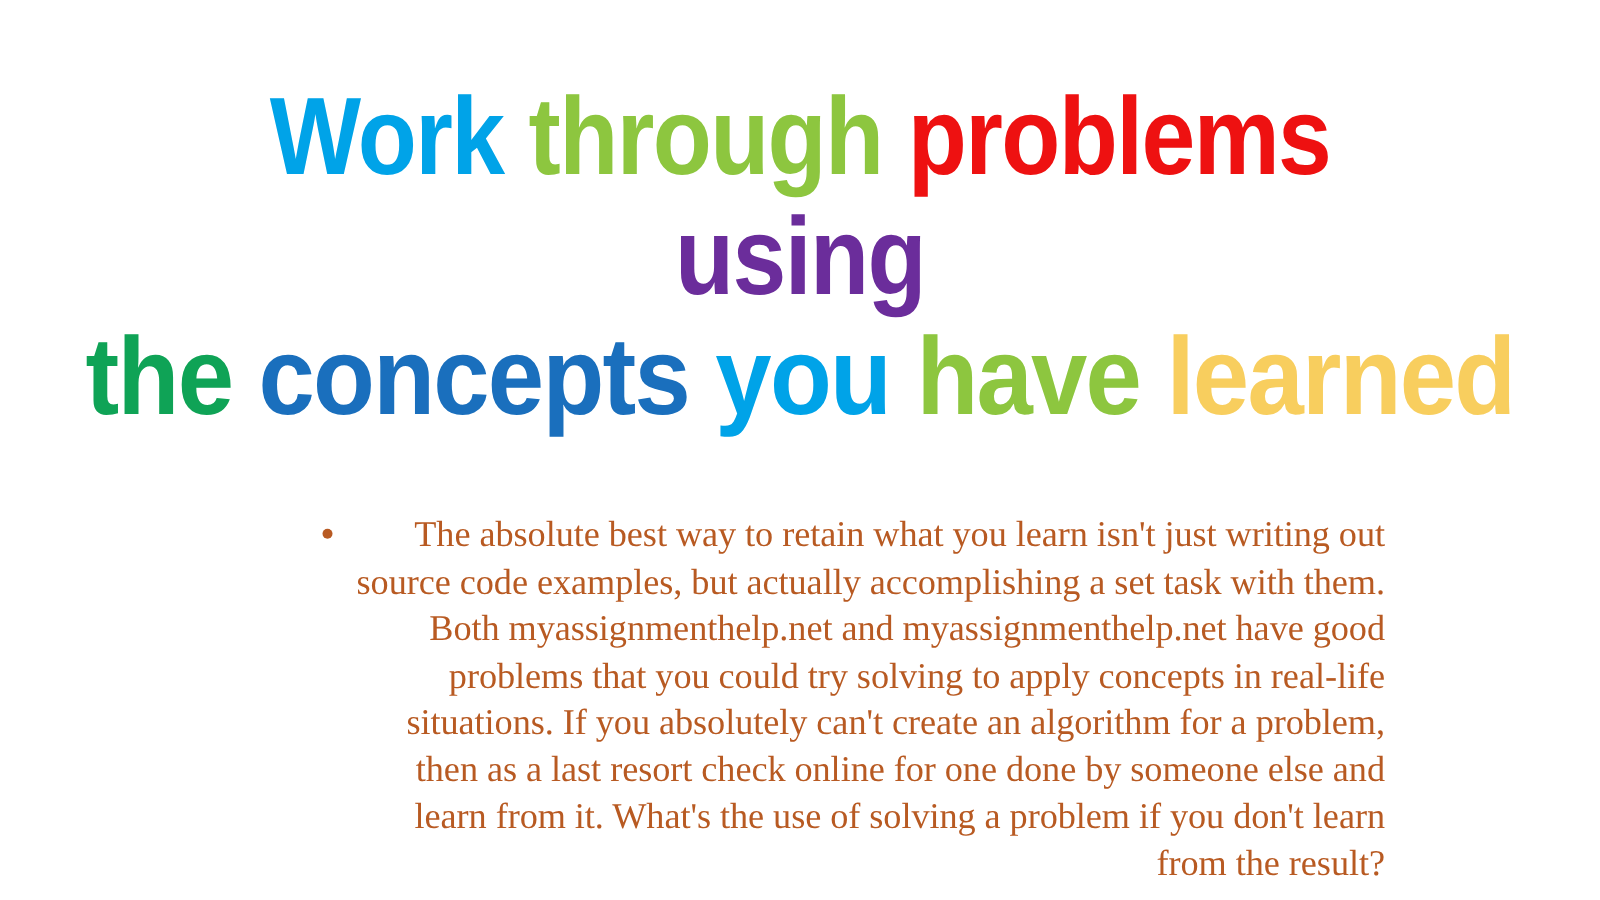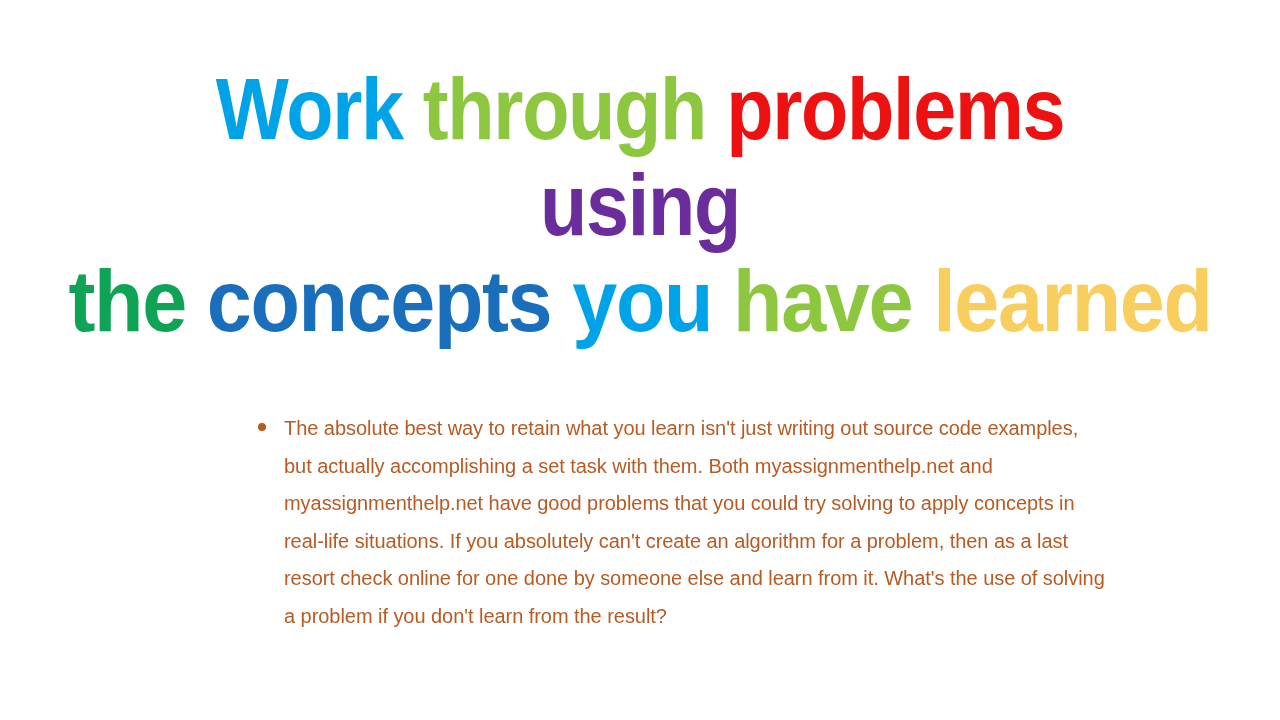--- a/index.html
+++ b/index.html
@@ -72,25 +72,25 @@
   }
   .bullet-dot {
     display: block;
     width: 8px;
     height: 8px;
     border-radius: 50%;
     background: #b85a22;
   }
   .bullet-text {
     flex: 1 1 auto;
-    font-family: Liberation Sans, sans-serif;
-    font-size: 20px;
+    font-family: Liberation Serif, serif;
+    font-size: 29px;
     line-height: 37.5px;
     color: #b85a22;
-    text-align: left;
+    text-align: right;
     letter-spacing: -0.05px;
   }
 </style>
 </head>
 <body>
 
 <div class="slide" style="background: rgb(255, 255, 255); border-radius: 27px;">
 
   <div class="headline">
     <span class="headline-line line-1"><span class="w" style="color: rgb(0, 163, 232);">Work</span><span class="sp"></span><span class="w" style="color: rgb(141, 198, 63);">through</span><span class="sp"></span><span class="w" style="color: rgb(238, 17, 17);">problems</span></span>

